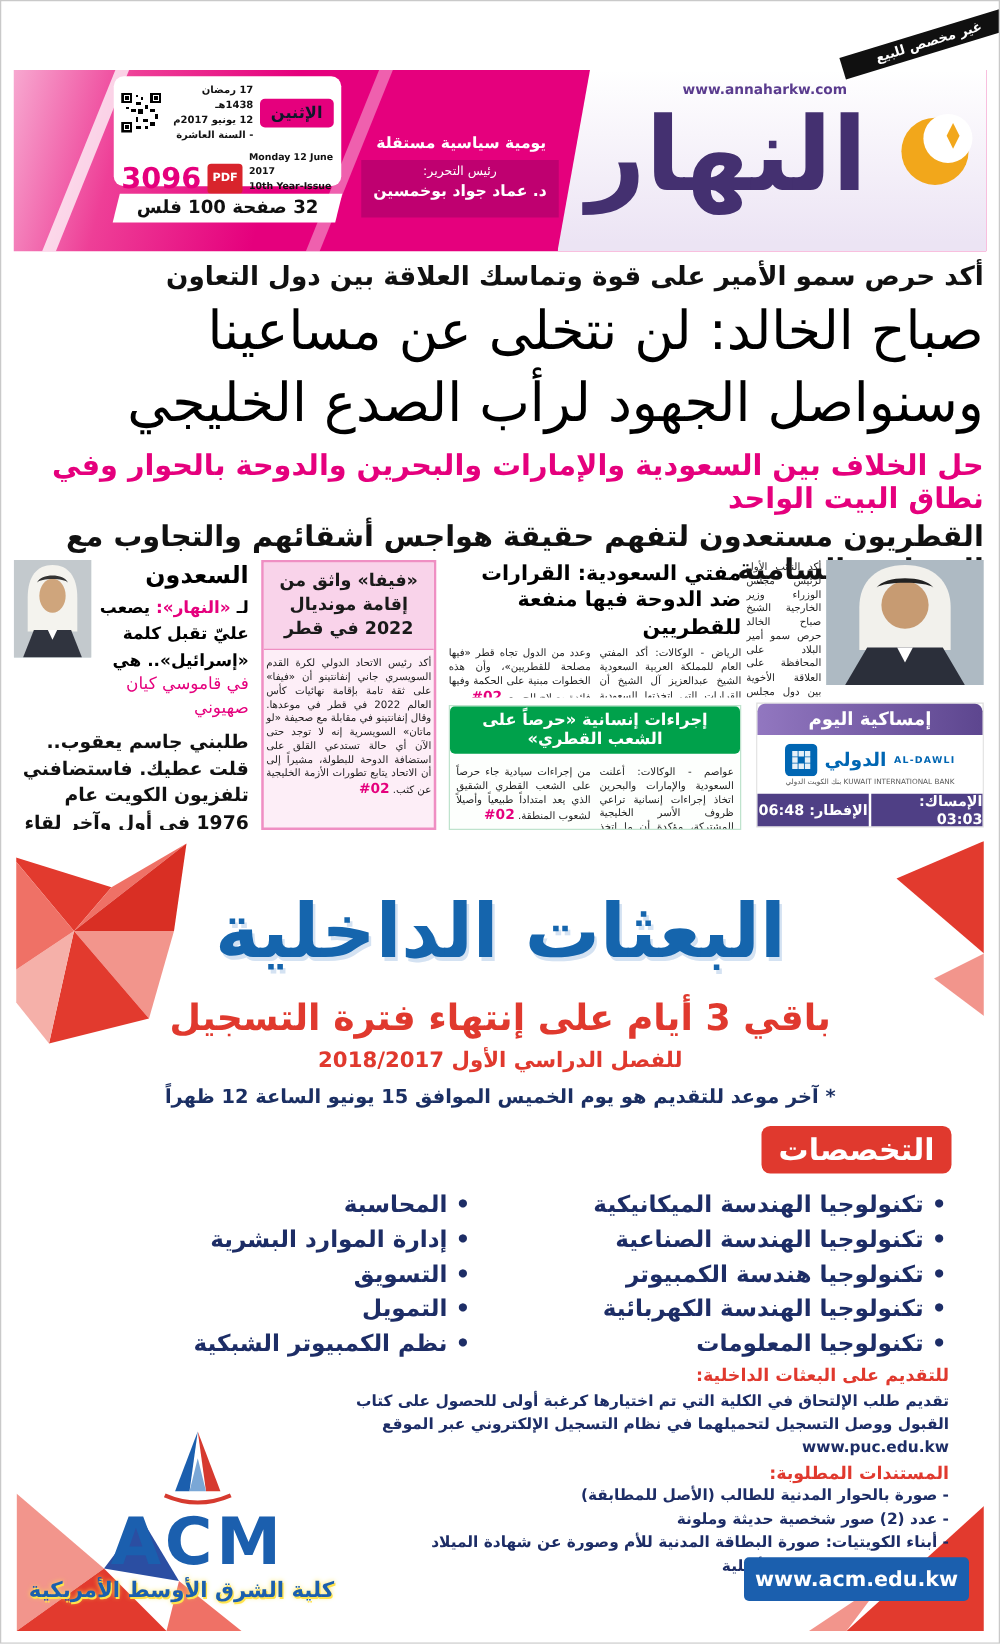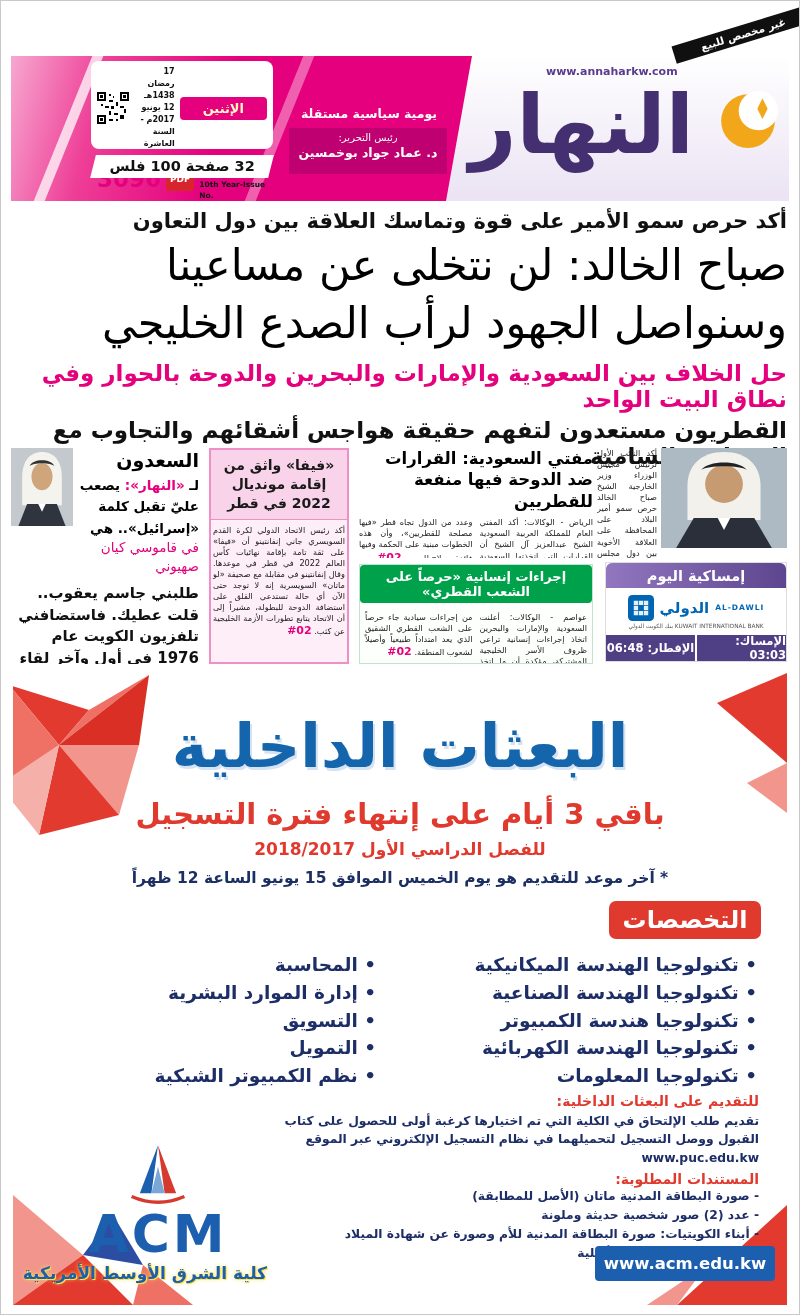--- a/index.html
+++ b/index.html
@@ -9,21 +9,21 @@
 
   
   .ribbon{position:absolute;top:24px;right:-16px;transform:rotate(-17deg);background:#101010;color:#fff;font-size:10.5px;font-weight:bold;padding:3px 28px;z-index:9;letter-spacing:.5px}
 
   
   .masthead{position:absolute;top:55px;left:10px;right:10px;height:145px;background:linear-gradient(105deg,#f7a8d0 0%,#ee3f97 12%,#e5007d 28%,#e5007d 100%);overflow:hidden}
   .slash{position:absolute;top:-8px;bottom:-8px;width:11px;background:rgba(255,255,255,.75);transform:skewX(-22deg)}
   .slash.s1{left:52px}.slash.s2{left:263px;opacity:.5}
   .date-card{position:absolute;left:80px;top:5px;width:182px;height:88px;background:#fff;border-radius:8px;padding:5px 6px;z-index:2}
   .dc-row1,.dc-row2{display:flex;align-items:center;gap:5px;justify-content:space-between}
-  .day-tab{background:#e5007d;color:#fef9c3;border-radius:4px;padding:4px 23px;font-size:13px;font-weight:bold;white-space:nowrap}
+  .day-tab{background:#e5007d;color:#0f172a;border-radius:4px;padding:4px 9px;font-size:13px;font-weight:bold;white-space:nowrap}
   .dates-ar{display:flex;flex-direction:column;font-size:8px;font-weight:bold;color:#111;line-height:1.5;flex:1}
   .qr{width:32px;height:32px;flex:0 0 auto}
   .qr svg{width:100%;height:100%}
   .dc-row2{margin-top:6px}
   .dates-en{display:flex;flex-direction:column;font-size:7.5px;font-weight:bold;color:#111;direction:ltr;text-align:left;line-height:1.5}
   .pdf-badge{background:#d8242c;color:#fff;font-size:9px;font-weight:bold;padding:7px 4px;border-radius:3px}
   .issue-no{font-size:23px;color:#e5007d;font-weight:bold;direction:ltr}
   .pages-strip{position:absolute;left:82px;top:99px;width:178px;background:#fff;transform:skewX(-14deg);z-index:2;padding:3px 0 4px}
   .pages-strip span{display:block;transform:skewX(14deg);text-align:center;font-size:14.5px;font-weight:bold;color:#111}
   .tagline{position:absolute;left:282px;top:50px;width:152px;text-align:center;color:#fff;font-size:12.5px;font-weight:bold;z-index:2}
@@ -304,21 +304,21 @@
           <div class="major">التمويل</div>
           <div class="major">نظم الكمبيوتر الشبكية</div>
         </div>
       </div>
     </div>
 
     <div class="ad-bottom">
       <div class="ad-red">للتقديم على البعثات الداخلية:</div>
       <div class="ad-p">تقديم طلب الإلتحاق في الكلية التي تم اختيارها كرغبة أولى للحصول على كتاب القبول ووصل التسجيل لتحميلهما في نظام التسجيل الإلكتروني عبر الموقع www.puc.edu.kw</div>
       <div class="ad-red" style="margin-top:4px">المستندات المطلوبة:</div>
-      <div class="doc">صورة البطاقة المدنية ماتان (الأصل للمطابقة)</div>
+      <div class="doc">صورة بالحوار المدنية للطالب (الأصل للمطابقة)</div>
       <div class="doc">عدد (2) صور شخصية حديثة وملونة</div>
       <div class="doc">أبناء الكويتيات: صورة البطاقة المدنية للأم وصورة عن شهادة الميلاد</div>
       <div class="doc">شهادة الثانوية العامة الأصلية</div>
     </div>
 
     <div class="acm">
       <svg class="acm-mark" viewBox="0 0 100 80">
         <polygon points="50,4 72,62 58,62" fill="#d63a2f"></polygon>
         <polygon points="50,4 28,62 42,62" fill="#1b5fae"></polygon>
         <polygon points="42,62 50,30 58,62" fill="#7aa7d6"></polygon>

